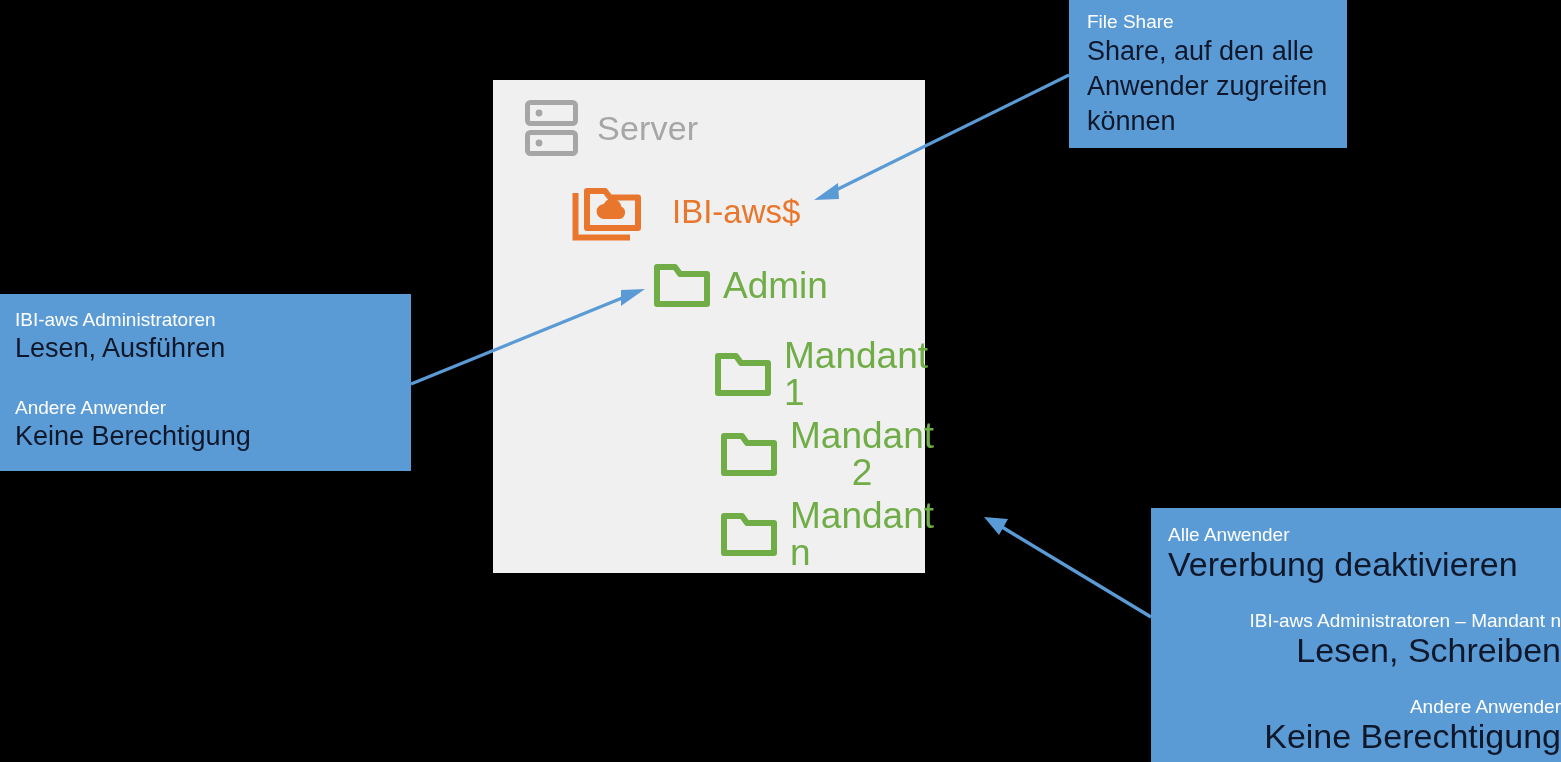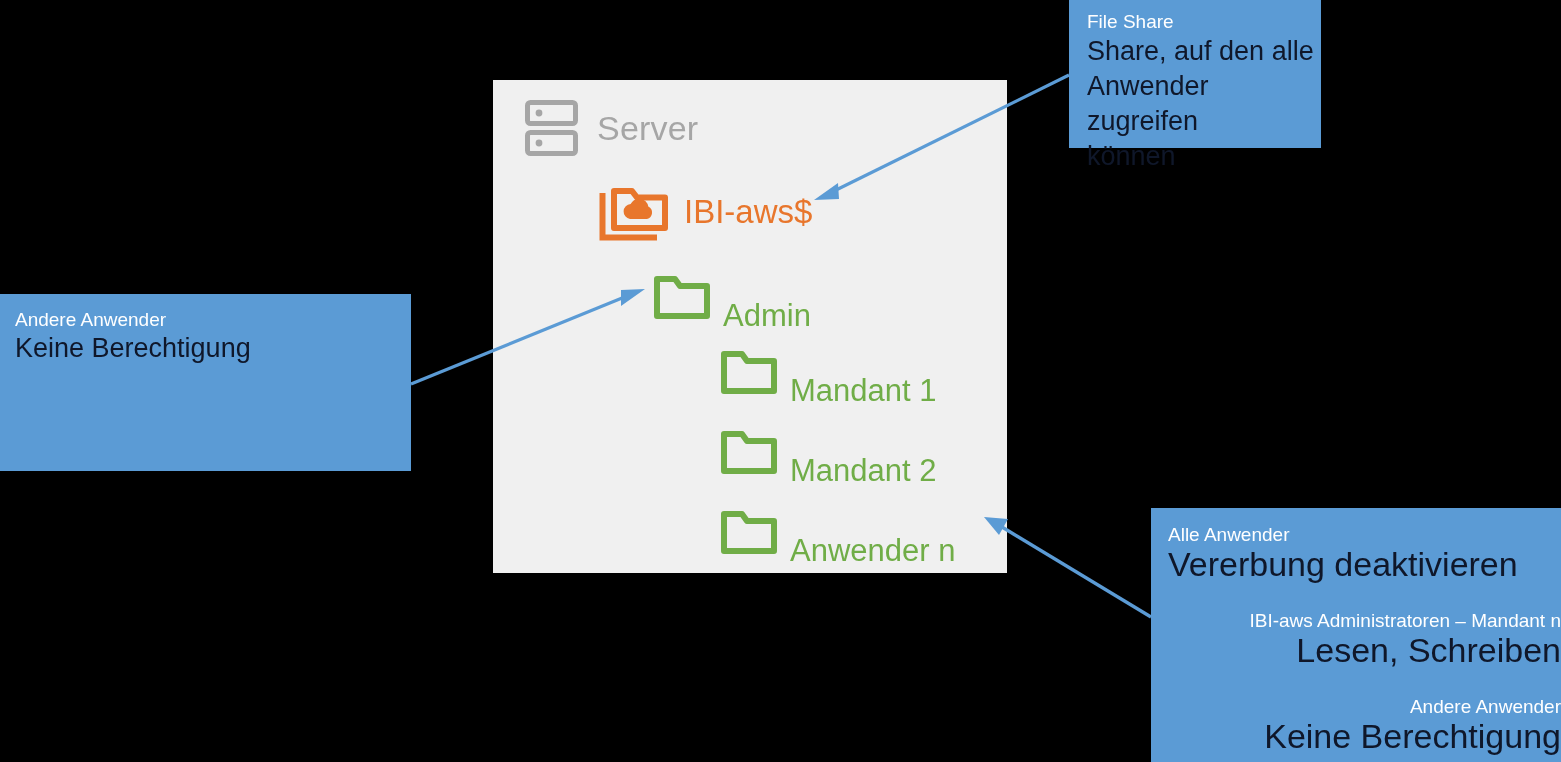--- a/index.html
+++ b/index.html
@@ -5,57 +5,57 @@
   html,body{margin:0;padding:0;}
   body{
     width:1561px;height:762px;background:#000;
     font-family:"Liberation Sans",sans-serif;
     position:relative;overflow:hidden;
   }
   .stage{position:absolute;inset:0;}
 
   
   .panel{
-    position:absolute;left:493px;top:80px;width:514px;height:493px;
+    position:absolute;left:493px;top:80px;width:432px;height:493px;
     background:#F0F0F0;
   }
   .row{position:absolute;display:flex;align-items:center;}
 
   .server-row{left:32px;top:20px;}
   .server-label{
     color:#A6A6A6;font-size:34px;line-height:1;margin-left:19px;
     font-family:"Liberation Sans",sans-serif;letter-spacing:.2px;
   }
   .svr-icon{width:53px;height:56px;display:block;}
 
-  .share-row{left:106px;top:102px;}
+  .share-row{left:79px;top:102px;gap:15px;}
   .share-label{color:#E8762C;font-size:33px;line-height:1;margin-left:12px;}
   .share-icon{width:73px;height:59px;display:block;}
 
   .folder-row{}
-  .folder-label{font-size:31px;line-height:1;color:#70AD47;margin-left:12px;margin-top:38px;}
+  .folder-label{font-size:37px;line-height:1;color:#70AD47;margin-left:12px;}
   .folder-icon{width:58px;height:46px;display:block;}
 
   .admin-row{left:160px;top:182px;}
-  .m1-row{left:227px;top:257px;}
+  .m1-row{left:221px;top:257px;}
   .m2-row{left:227px;top:337px;text-align:center;}
   .mn-row{left:227px;top:417px;}
 
   
   .callout{position:absolute;background:#5B9BD5;box-sizing:border-box;}
   .callout .small{
     color:#FFFFFF;font-size:19px;line-height:24px;white-space:pre-line;
   }
   .callout .big{
     color:#0f172a;font-size:27px;line-height:33px;white-space:pre-line;
   }
   .grp{margin-bottom:0;}
   .grp + .grp{margin-top:26px;}
 
-  #callout-share{left:1069px;top:0px;width:252px;height:148px;padding:10px 0 0 18px;}
+  #callout-share{left:1069px;top:0px;width:278px;height:148px;padding:10px 0 0 18px;}
   #callout-share .small{font-size:19px;}
   #callout-share .big{font-size:27px;line-height:35px;}
 
   #callout-admin{left:0px;top:294px;width:411px;height:177px;padding:13px 0 0 15px;}
   #callout-admin .small{font-size:19px;line-height:25px;}
   #callout-admin .big{font-size:27px;line-height:33px;}
   #callout-admin .grp + .grp{margin-top:30px;}
 
   #callout-mandant{left:1151px;top:508px;width:410px;height:280px;padding:14px 0 0 17px;}
   #callout-mandant .small{font-size:19px;line-height:25px;}
@@ -125,21 +125,21 @@
       </span>
       <span class="folder-label">Mandant 2</span>
     </div>
 
     <div class="row folder-row mn-row">
       <span>
         <svg class="folder-icon" viewBox="0 0 58 46">
           <path d="M4,42 L4,5 L22,5 L27,12 L54,12 L54,42 Z" fill="none" stroke="#70AD47" stroke-width="6" stroke-linejoin="round"></path>
         </svg>
       </span>
-      <span class="folder-label">Anwender n</span>
+      <span class="folder-label">Mandant n</span>
     </div>
 
   </div>
 
   <svg class="arrows" viewBox="0 0 1561 762">
 
     <g>
       <line x1="1069" y1="75" x2="832" y2="192" stroke="#5B9BD5" stroke-width="3.2"></line>
       <polygon points="814,200 838,183 839,199" fill="#5B9BD5"></polygon>
     </g>
@@ -159,20 +159,24 @@
     <div class="grp">
       <div class="small">File Share</div>
       <div class="big">Share, auf den alle
 Anwender zugreifen
 können</div>
     </div>
   </div>
 
   <div class="callout" id="callout-admin">
     <div class="grp">
+      <div class="small">IBI-aws Administratoren</div>
+      <div class="big">Lesen, Ausführen</div>
+    </div>
+    <div class="grp">
       <div class="small">Andere Anwender</div>
       <div class="big">Keine Berechtigung</div>
     </div>
   </div>
 
   <div class="callout" id="callout-mandant">
     <div class="grp">
       <div class="small">Alle Anwender</div>
       <div class="big">Vererbung deaktivieren</div>
     </div>

